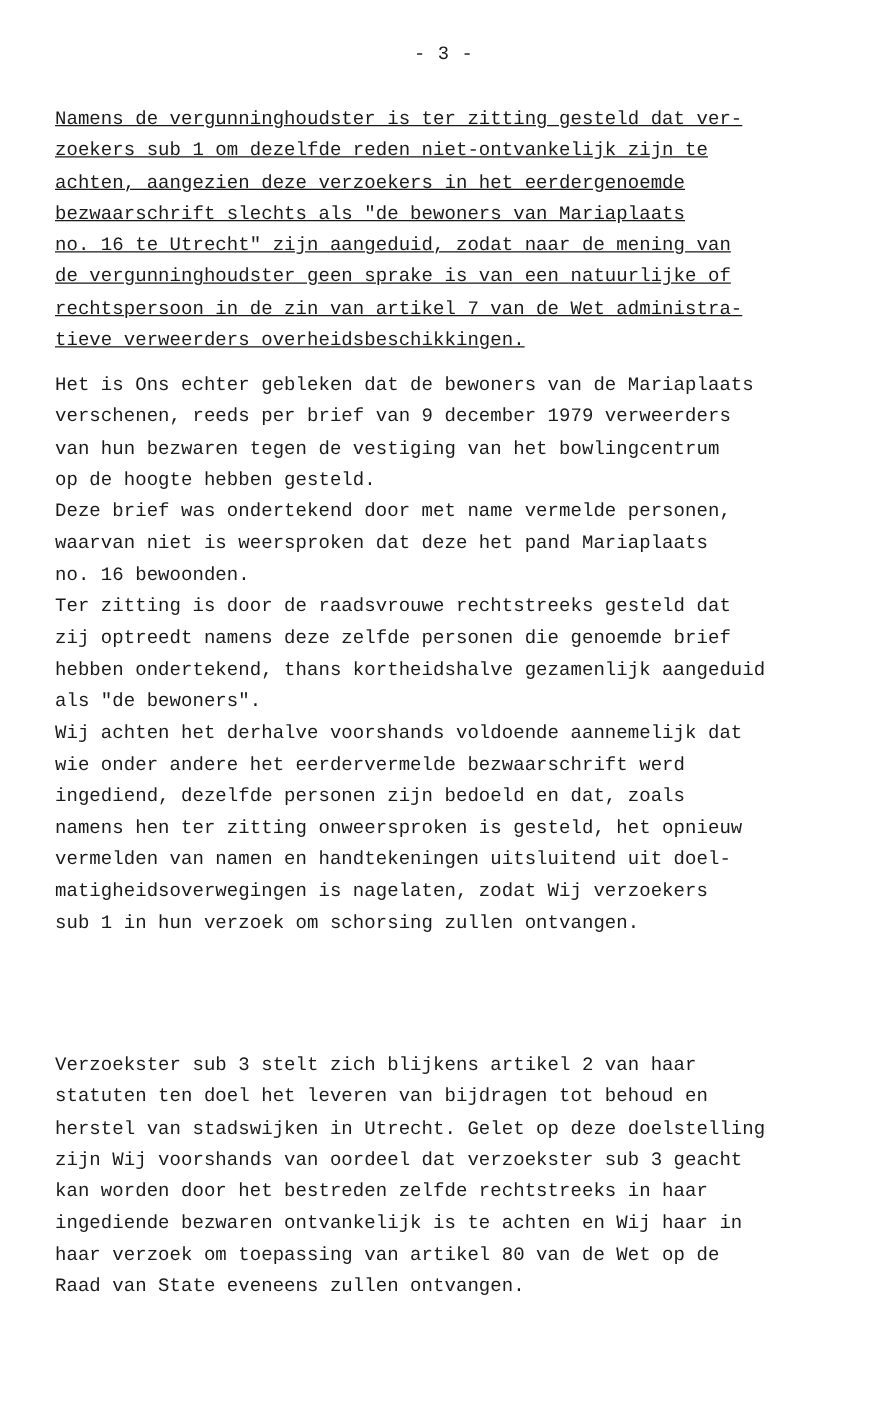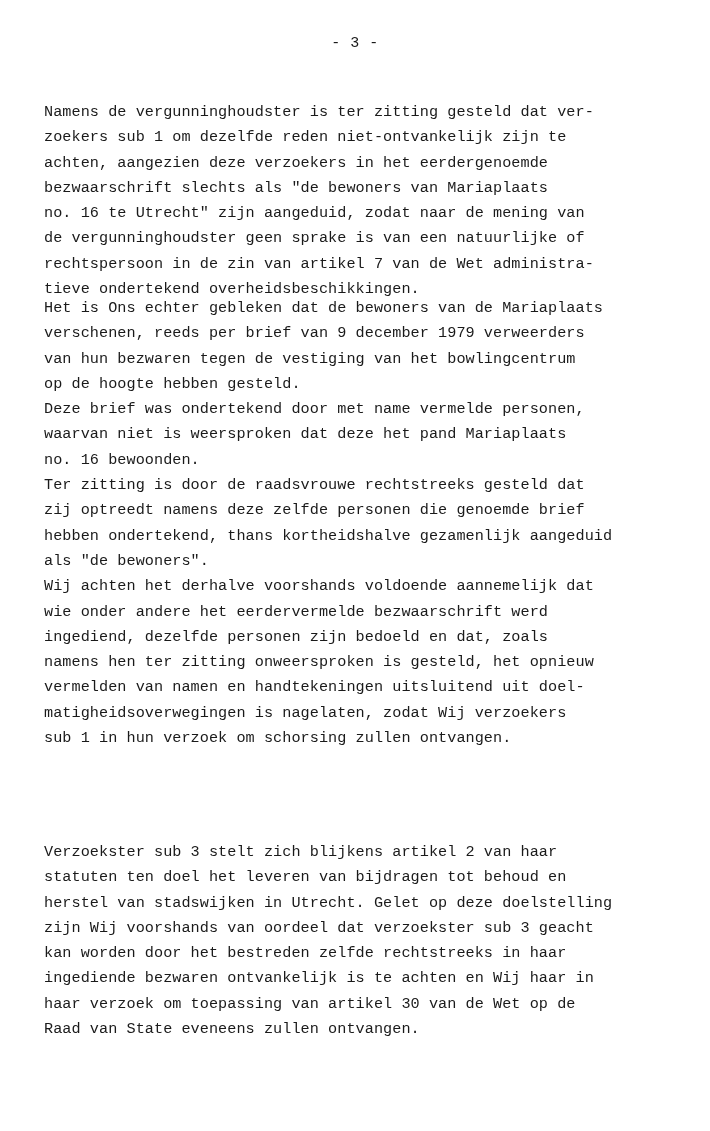--- a/index.html
+++ b/index.html
@@ -29,38 +29,38 @@
       left: 44px;
       margin: 0;
     }
     .line {
       display: block;
       white-space: pre;
       font-size: 15.2px;
       line-height: 25.3px;
       letter-spacing: 0.05px;
     }
-    #p1 { top: 100px; }
+    #p1 { top: 83px; text-decoration: underline; }
     #p2 { top: 296px; }
     #p3 { top: 840px; }
   </style>
 </head>
 <body>
 
 <div class="page-number">- 3 -</div>
 
 <div class="paragraph" id="p1">
   <span class="line">Namens de vergunninghoudster is ter zitting gesteld dat ver-</span>
   <span class="line">zoekers sub 1 om dezelfde reden niet-ontvankelijk zijn te</span>
   <span class="line">achten, aangezien deze verzoekers in het eerdergenoemde</span>
   <span class="line">bezwaarschrift slechts als "de bewoners van Mariaplaats</span>
   <span class="line">no. 16 te Utrecht" zijn aangeduid, zodat naar de mening van</span>
   <span class="line">de vergunninghoudster geen sprake is van een natuurlijke of</span>
   <span class="line">rechtspersoon in de zin van artikel 7 van de Wet administra-</span>
-  <span class="line">tieve ondertekend overheidsbeschikkingen.</span>
+  <span class="line">tieve verweerders overheidsbeschikkingen.</span>
 </div>
 
 <div class="paragraph" id="p2">
   <span class="line">Het is Ons echter gebleken dat de bewoners van de Mariaplaats</span>
   <span class="line">verschenen, reeds per brief van 9 december 1979 verweerders</span>
   <span class="line">van hun bezwaren tegen de vestiging van het bowlingcentrum</span>
   <span class="line">op de hoogte hebben gesteld.</span>
   <span class="line">Deze brief was ondertekend door met name vermelde personen,</span>
   <span class="line">waarvan niet is weersproken dat deze het pand Mariaplaats</span>
   <span class="line">no. 16 bewoonden.</span>
@@ -77,15 +77,15 @@
   <span class="line">sub 1 in hun verzoek om schorsing zullen ontvangen.</span>
 </div>
 
 <div class="paragraph" id="p3">
   <span class="line">Verzoekster sub 3 stelt zich blijkens artikel 2 van haar</span>
   <span class="line">statuten ten doel het leveren van bijdragen tot behoud en</span>
   <span class="line">herstel van stadswijken in Utrecht. Gelet op deze doelstelling</span>
   <span class="line">zijn Wij voorshands van oordeel dat verzoekster sub 3 geacht</span>
   <span class="line">kan worden door het bestreden zelfde rechtstreeks in haar</span>
   <span class="line">ingediende bezwaren ontvankelijk is te achten en Wij haar in</span>
-  <span class="line">haar verzoek om toepassing van artikel 30 van de Wet op de</span>
+  <span class="line">haar verzoek om toepassing van artikel 80 van de Wet op de</span>
   <span class="line">Raad van State eveneens zullen ontvangen.</span>
 </div>
 
 </body></html>

